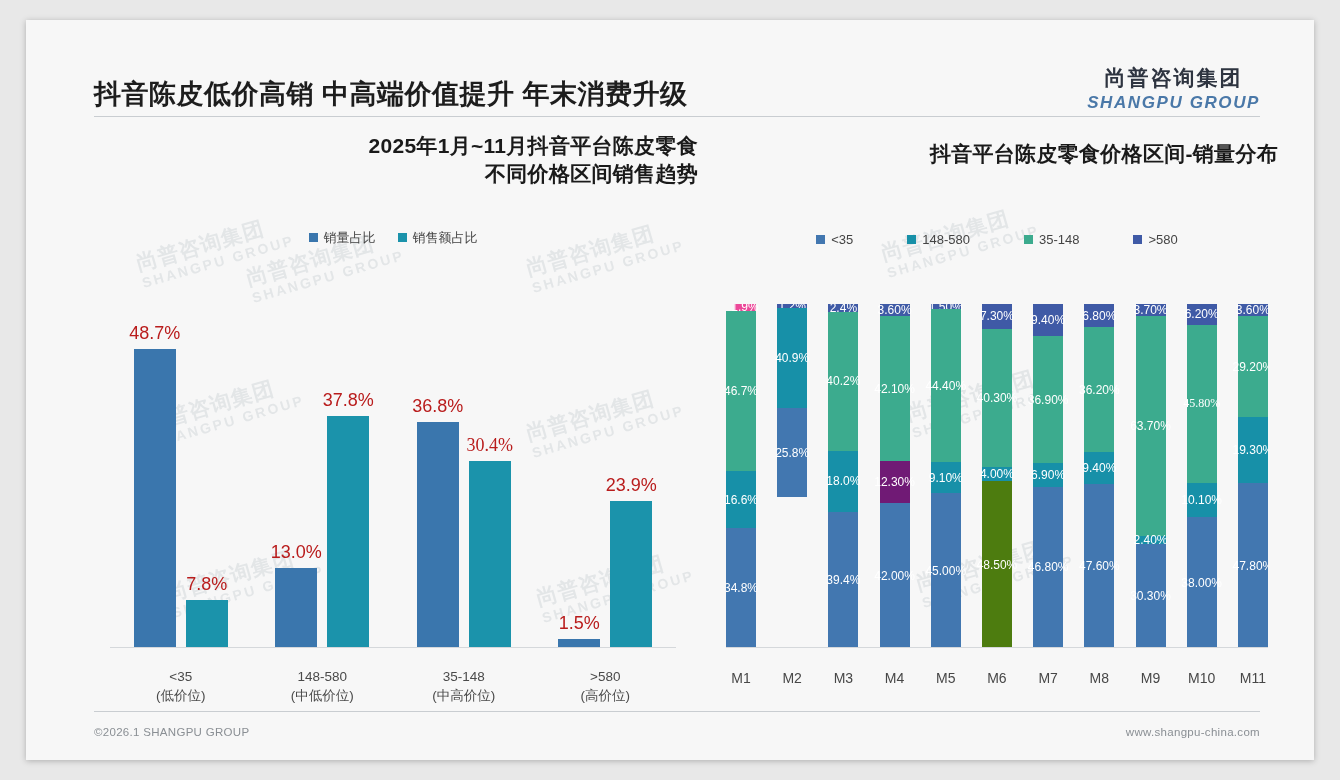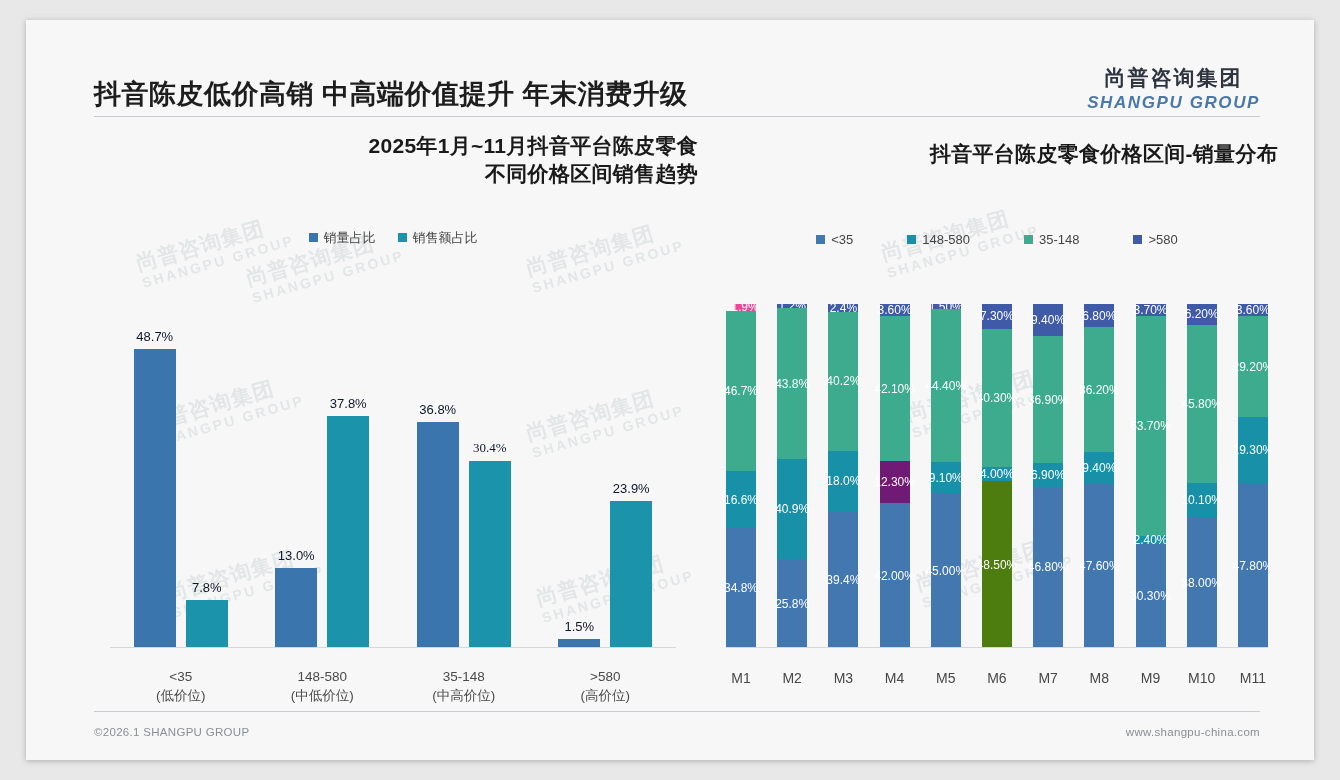--- a/index.html
+++ b/index.html
@@ -106,21 +106,21 @@
   }
   .gbar {
     position: relative;
     width: 42px;
   }
   .gbar .gfill {
     position: absolute; bottom: 0; left: 0; width: 100%;
   }
   .gbar .glabel {
     position: absolute; left: 50%; transform: translateX(-50%);
-    font-size: 13px; color: #0f172a; white-space: nowrap;
+    font-size: 18px; color: #b91c1c; white-space: nowrap;
   }
   .gcat {
     position: absolute; bottom: 4px;
     width: 25%;
     text-align: center;
     font-size: 13.5px; color: #4a4a4a; line-height: 1.45;
   }
   .gcat .sub { display: block; }
 
   
@@ -333,23 +333,20 @@
               <span>16.6%</span>
             </div>
             <div class="sseg" style="flex: 0 0 34.8%; background: rgb(66, 119, 176);">
               <span>34.8%</span>
             </div>
           </div>
           <div class="scol">
             <div class="sseg" style="flex: 0 0 1.2012%; background: rgb(63, 90, 166);">
               <span>1.2%</span>
             </div>
-            <div class="sseg" style="flex: 0 0 43.8438%; background: rgb(60, 171, 142);">
-              <span>43.8%</span>
-            </div>
             <div class="sseg" style="flex: 0 0 29.1291%; background: rgb(23, 144, 168);">
               <span>40.9%</span>
             </div>
             <div class="sseg" style="flex: 0 0 25.8258%; background: rgb(66, 119, 176);">
               <span>25.8%</span>
             </div>
           </div>
           <div class="scol">
             <div class="sseg" style="flex: 0 0 2.4%; background: rgb(63, 90, 166);">
               <span>2.4%</span>
@@ -445,21 +442,21 @@
               <span>2.40%</span>
             </div>
             <div class="sseg" style="flex: 0 0 30.3%; background: rgb(66, 119, 176);">
               <span>30.30%</span>
             </div>
           </div>
           <div class="scol">
             <div class="sseg" style="flex: 0 0 6.1%; background: rgb(63, 90, 166);">
               <span>6.20%</span>
             </div>
-            <div class="sseg" style="flex: 0 0 45.8%; background: rgb(60, 171, 142);">
+            <div class="sseg" style="flex: 0 0 45.8%; background: rgb(60, 171, 142); font-family: Liberation Serif, serif;">
               <span>45.80%</span>
             </div>
             <div class="sseg" style="flex: 0 0 10.1%; background: rgb(23, 144, 168);">
               <span>10.10%</span>
             </div>
             <div class="sseg" style="flex: 0 0 38%; background: rgb(66, 119, 176);">
               <span>38.00%</span>
             </div>
           </div>
           <div class="scol">

